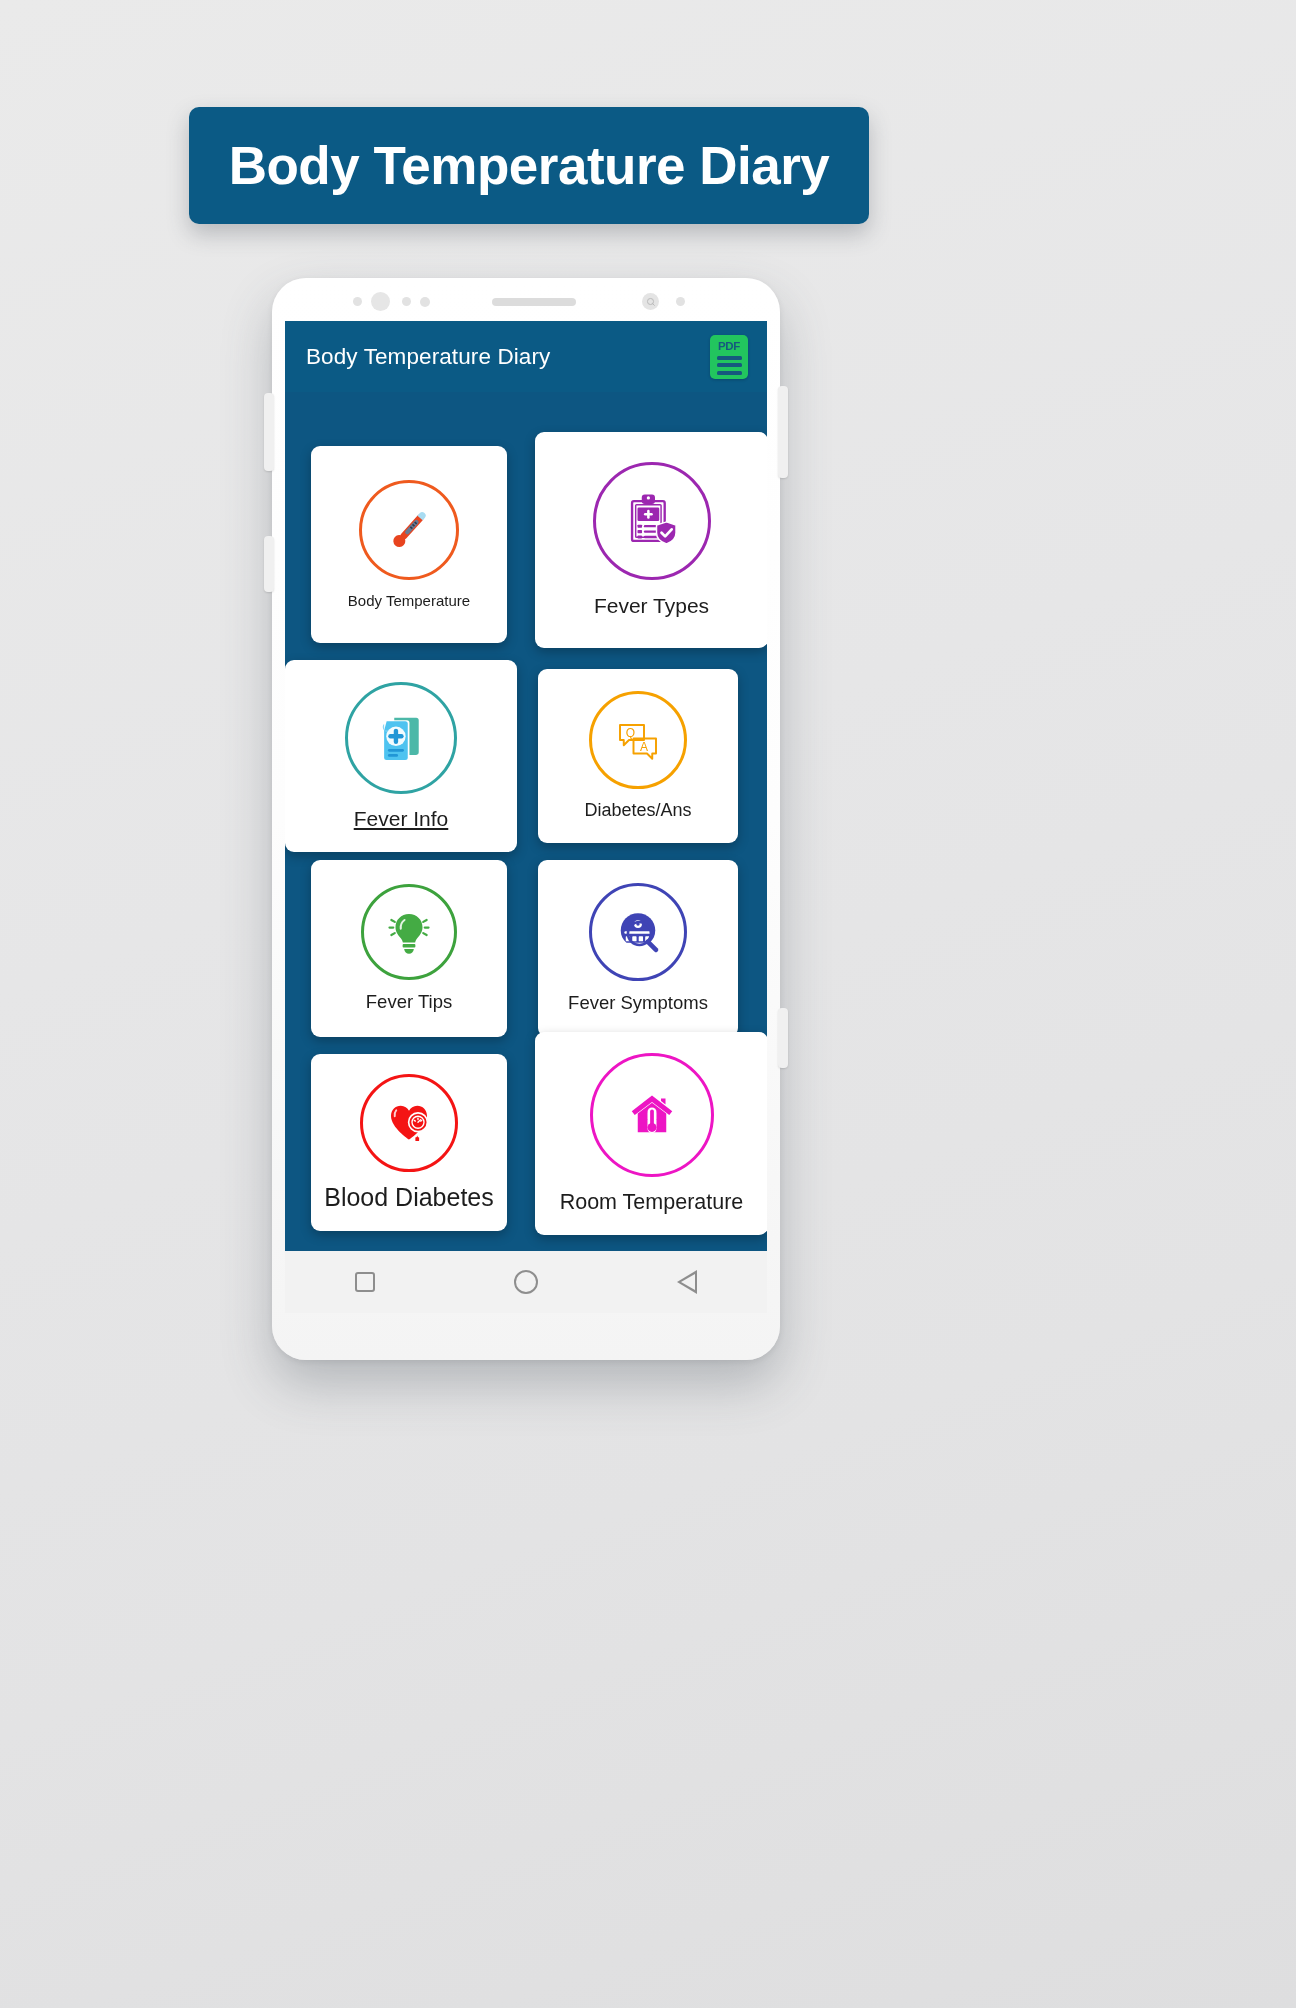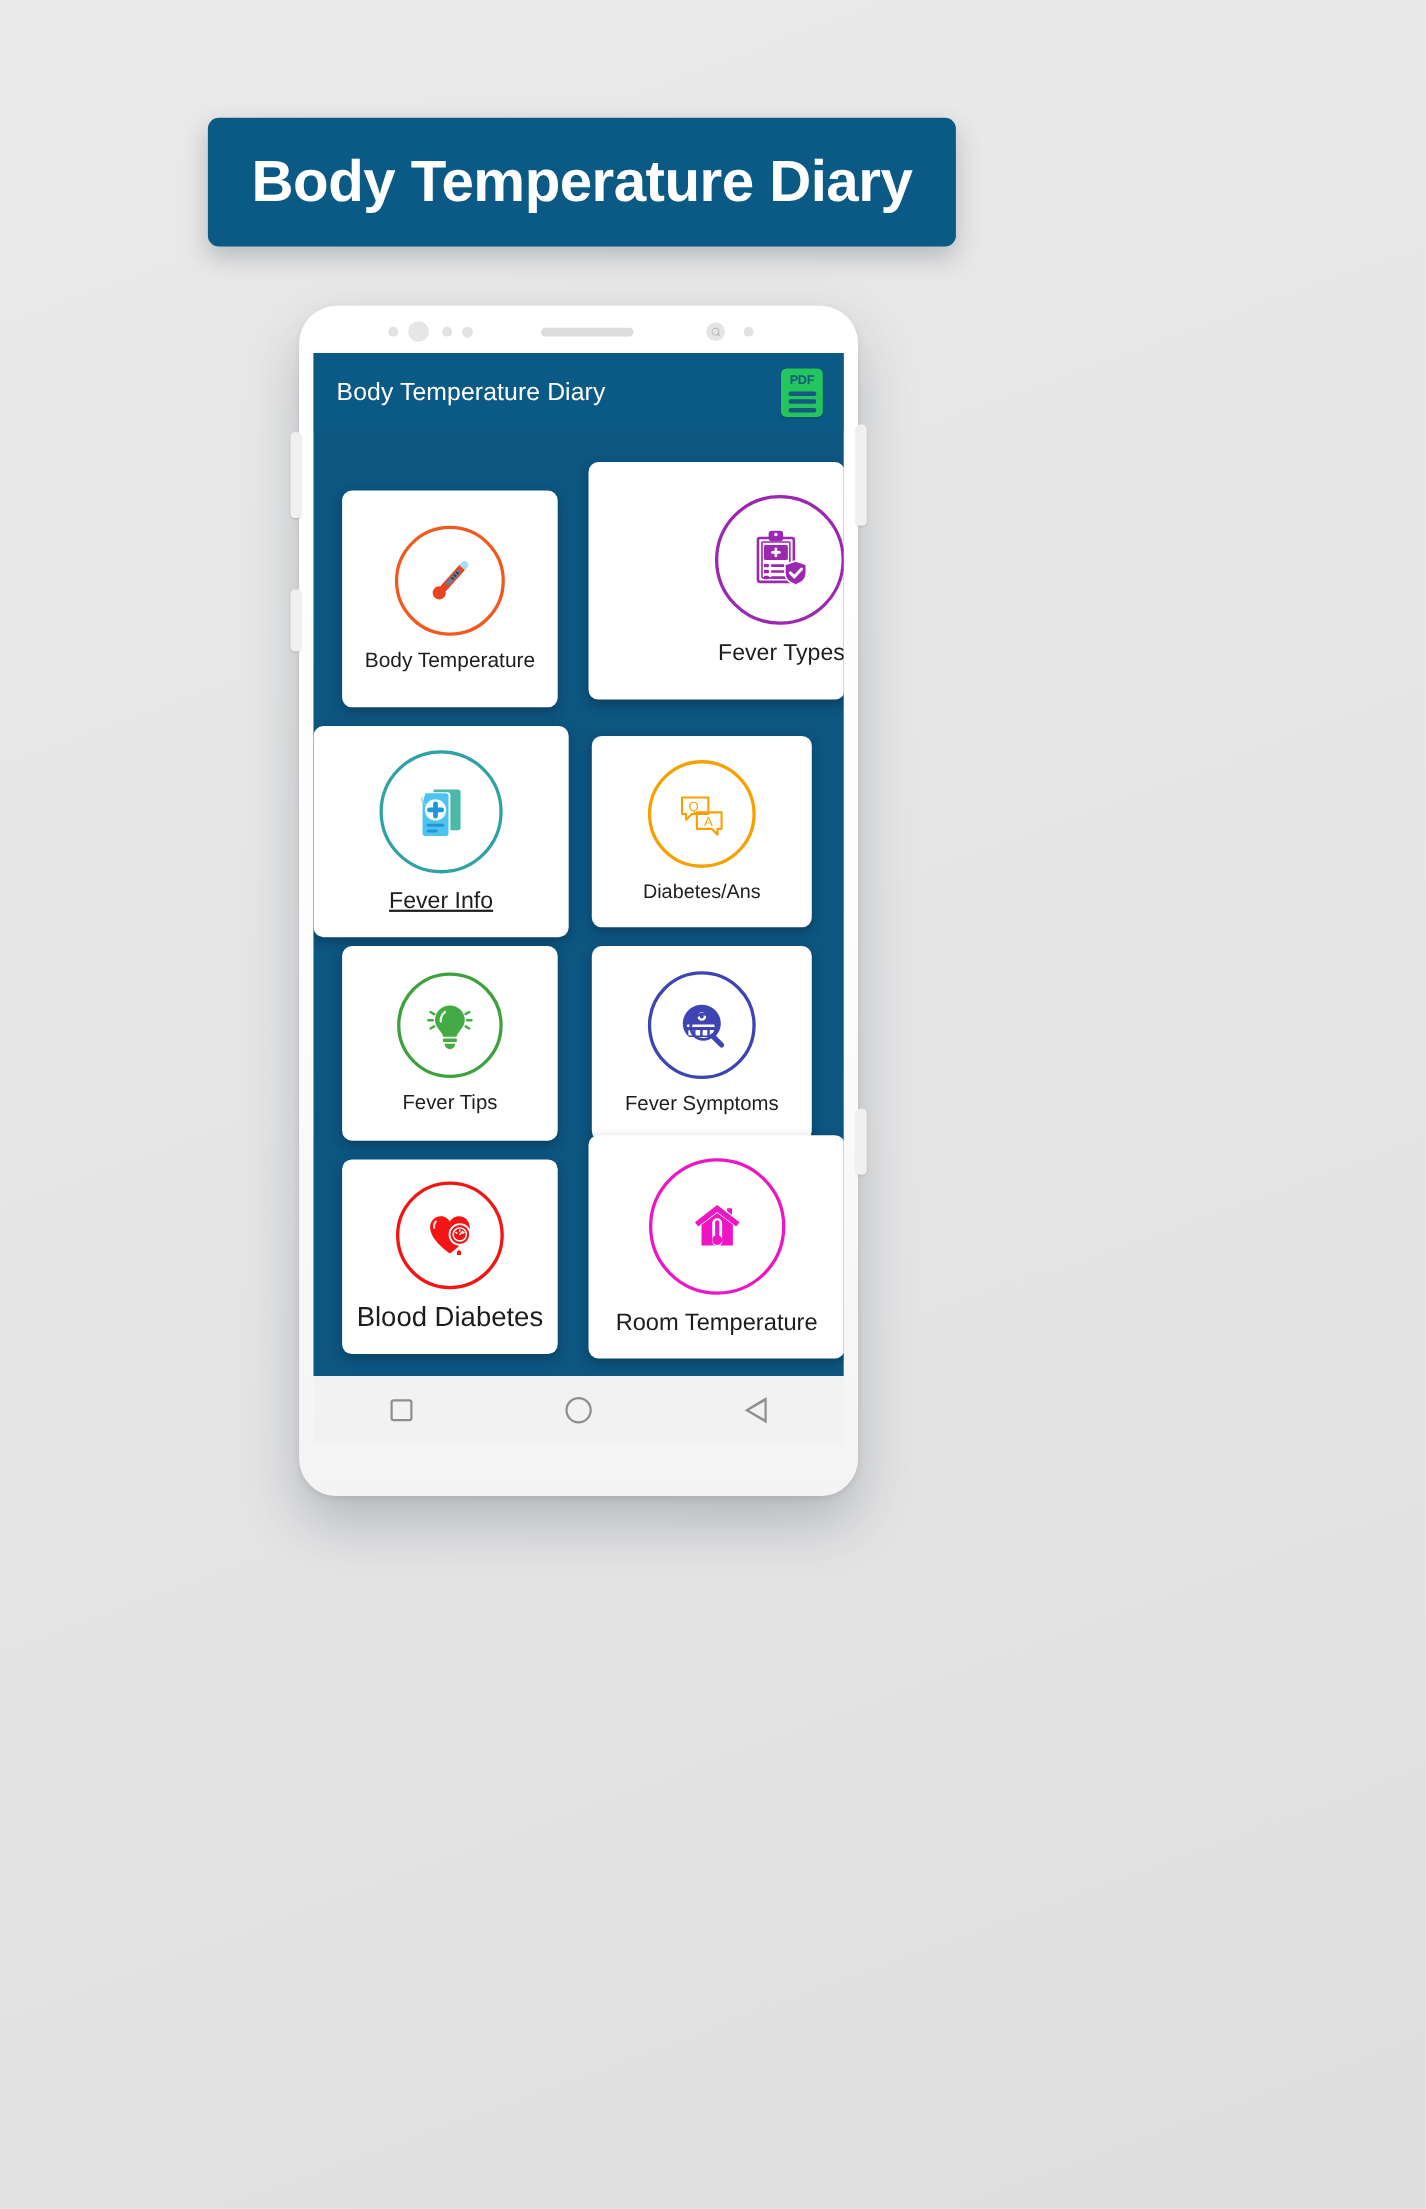--- a/index.html
+++ b/index.html
@@ -176,38 +176,38 @@
   }
   .tile .tile-label {
     color: #1d1d1d;
     text-align: center;
     line-height: 1.1;
     white-space: nowrap;
   }
 
   
   .tile.t-body      { left: 26px;  top: 54px;  width: 196px; height: 197px; }
-  .tile.t-types     { left: 250px; top: 28px;  width: 233px; height: 216px; align-items: flex-end; }
+  .tile.t-types     { left: 250px; top: 40px;  width: 233px; height: 216px; }
   .tile.t-info      { left: 0px;   top: 268px; width: 232px; height: 192px; }
   .tile.t-qa        { left: 253px; top: 277px; width: 200px; height: 174px; }
   .tile.t-tips      { left: 26px;  top: 468px; width: 196px; height: 177px; }
   .tile.t-symptoms  { left: 253px; top: 468px; width: 200px; height: 177px; }
   .tile.t-diabetes  { left: 26px;  top: 662px; width: 196px; height: 177px; }
   .tile.t-room      { left: 250px; top: 640px; width: 233px; height: 203px; }
 
   .t-body   .ring { width: 100px; height: 100px; border: 3px solid #ef5a1e; margin-bottom: 13px; }
   .t-types  .ring { width: 118px; height: 118px; border: 3px solid #9c27b0; margin-bottom: 14px; }
   .t-info   .ring { width: 112px; height: 112px; border: 3px solid #2fa3a3; margin-bottom: 13px; }
   .t-qa     .ring { width: 98px;  height: 98px;  border: 3px solid #f6a100; margin-bottom: 12px; }
   .t-tips   .ring { width: 96px;  height: 96px;  border: 3px solid #3da23d; margin-bottom: 12px; }
   .t-symptoms .ring { width: 98px; height: 98px; border: 3px solid #3f44b5; margin-bottom: 12px; }
   .t-diabetes .ring { width: 98px; height: 98px; border: 3px solid #f41414; margin-bottom: 12px; }
   .t-room   .ring { width: 124px; height: 124px; border: 3px solid #ed15c4; margin-bottom: 14px; }
 
-  .t-body   .tile-label { font-size: 19px; }
+  .t-body   .tile-label { font-size: 15px; }
   .t-types  .tile-label { font-size: 21px; }
   .t-info   .tile-label { font-size: 21px; text-decoration: underline; }
   .t-qa     .tile-label { font-size: 18px; }
   .t-tips   .tile-label { font-size: 18.5px; }
   .t-symptoms .tile-label { font-size: 18.5px; }
   .t-diabetes .tile-label { font-size: 25px; }
   .t-room   .tile-label { font-size: 21.5px; }
 
   
   .nav-bar {

